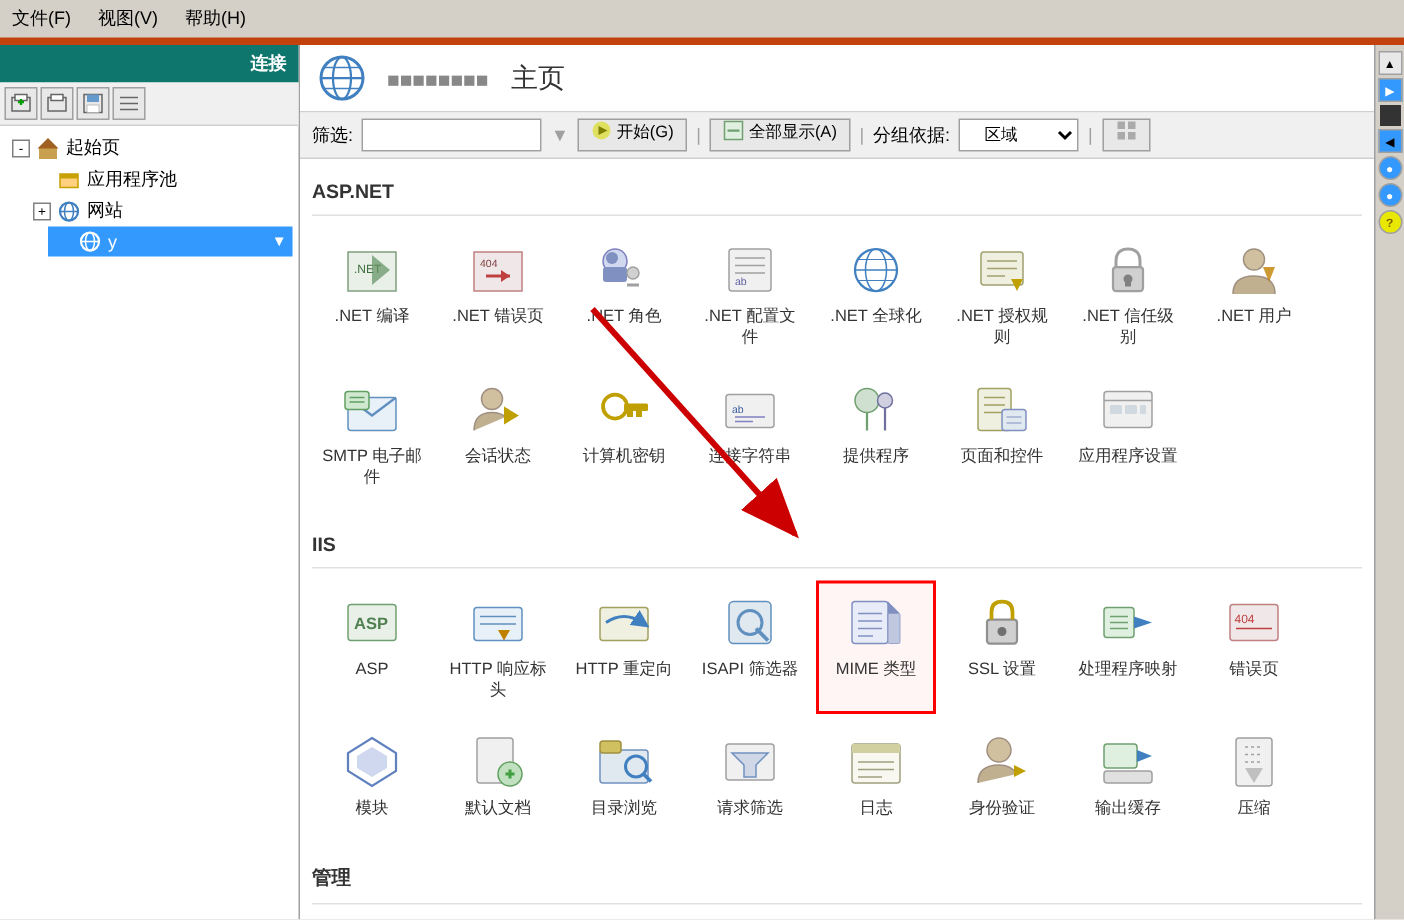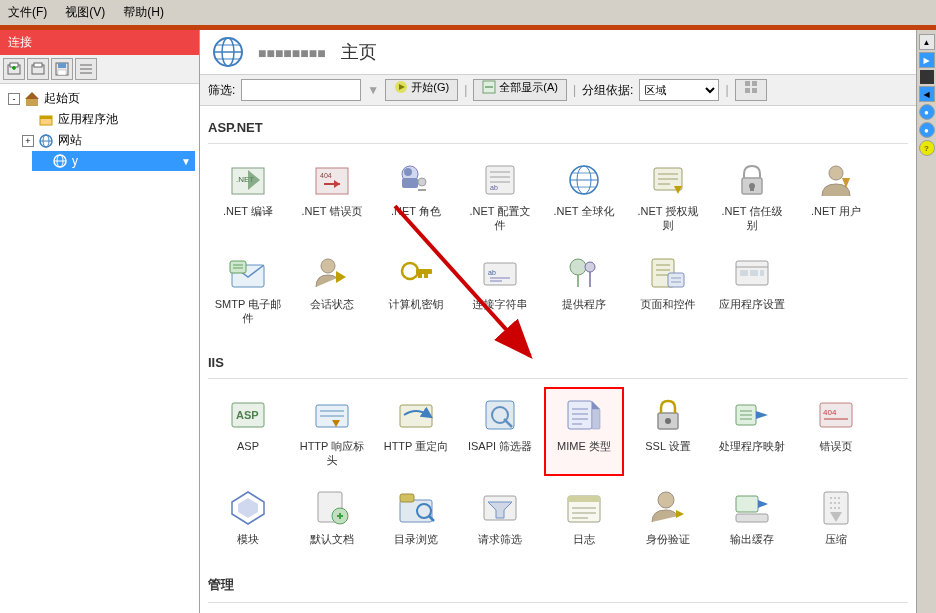--- a/index.html
+++ b/index.html
@@ -7,39 +7,39 @@
 
     
     .menu-bar { background: #d4d0c8; padding: 2px 4px; display: flex; gap: 10px; border-bottom: 5px solid #c2410c; }
     .menu-item { cursor: pointer; padding: 2px 4px; }
 
     
     .main-container { display: flex; flex: 1; overflow: hidden; }
 
     
     .sidebar { width: 200px; background: #ffffff; border-right: 1px solid #a0a0a0; display: flex; flex-direction: column; }
-    .sidebar-header { background: #ef4444; color: white; padding: 4px 8px; font-weight: normal; font-size: 12px; }
+    .sidebar-header { background: #0f766e; color: white; padding: 4px 8px; font-weight: bold; font-size: 12px; text-align: right; }
     .sidebar-toolbar { display: flex; padding: 3px; gap: 2px; border-bottom: 1px solid #d0d0d0; background: #f0f0f0; }
     .toolbar-btn { width: 22px; height: 22px; border: 1px solid #a0a0a0; background: #e8e8e8; cursor: pointer; display: flex; align-items: center; justify-content: center; font-size: 10px; }
     .sidebar-tree { flex: 1; overflow-y: auto; padding: 4px; }
     .tree-item { padding: 2px 4px; cursor: pointer; display: flex; align-items: center; gap: 4px; }
     .tree-item.selected { background: #0078d4; color: white; }
     .tree-expand { width: 12px; height: 12px; border: 1px solid #808080; display: inline-flex; align-items: center; justify-content: center; font-size: 9px; cursor: pointer; background: white; }
     .tree-label { font-size: 12px; }
     .indent-1 { margin-left: 14px; }
 
     
     .content-area { flex: 1; background: #f5f5f5; display: flex; flex-direction: column; overflow: hidden; }
 
     
     .content-header { background: #ffffff; padding: 6px 12px; border-bottom: 1px solid #d0d0d0; display: flex; align-items: center; gap: 8px; }
 
     
     .filter-bar { background: #f0f0f0; padding: 4px 8px; border-bottom: 1px solid #d0d0d0; display: flex; align-items: center; gap: 6px; }
-    .filter-select { height: 22px; border: 1px solid #a0a0a0; background: white; font-size: 11px; padding: 0 0; min-width: 80px; }
+    .filter-select { height: 22px; border: 1px solid #a0a0a0; background: white; font-size: 11px; padding: 0 12px; min-width: 80px; }
     .filter-btn { height: 22px; padding: 0 8px; border: 1px solid #a0a0a0; background: #e8e8e8; cursor: pointer; font-size: 11px; display: flex; align-items: flex-start; gap: 3px; }
 
     
     .icons-area { flex: 1; overflow-y: auto; padding: 8px; background: white; }
     .section-header { font-size: 13px; font-weight: bold; color: #333; padding: 6px 0 8px 0; border-bottom: 1px solid #e0e0e0; margin-bottom: 8px; }
     .icons-grid { display: flex; flex-wrap: wrap; gap: 4px; margin-bottom: 16px; }
     .icon-item { width: 80px; display: flex; flex-direction: column; align-items: center; padding: 6px 4px; cursor: pointer; border: 2px solid transparent; }
     .icon-img { width: 40px; height: 40px; display: flex; align-items: flex-start; justify-content: center; }
     .icon-label { font-size: 11px; text-align: center; margin-top: 4px; color: #333; line-height: 1.3; }
 

